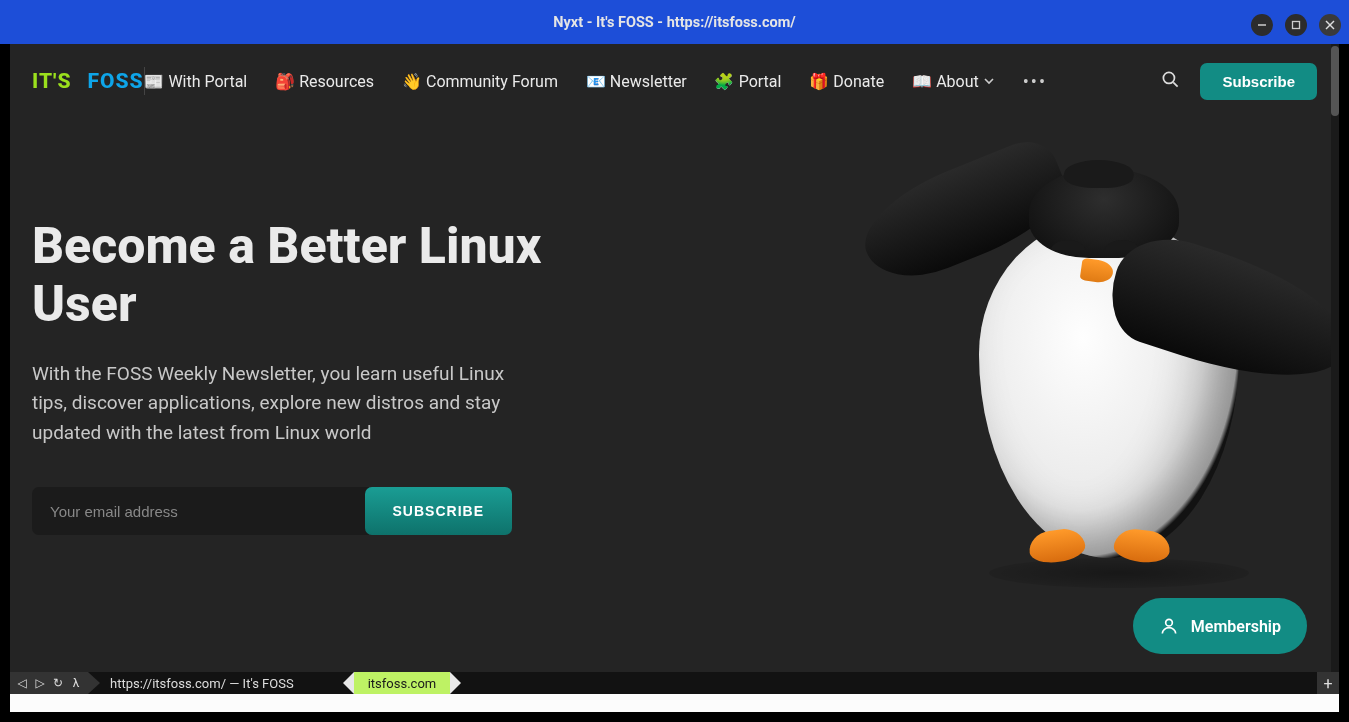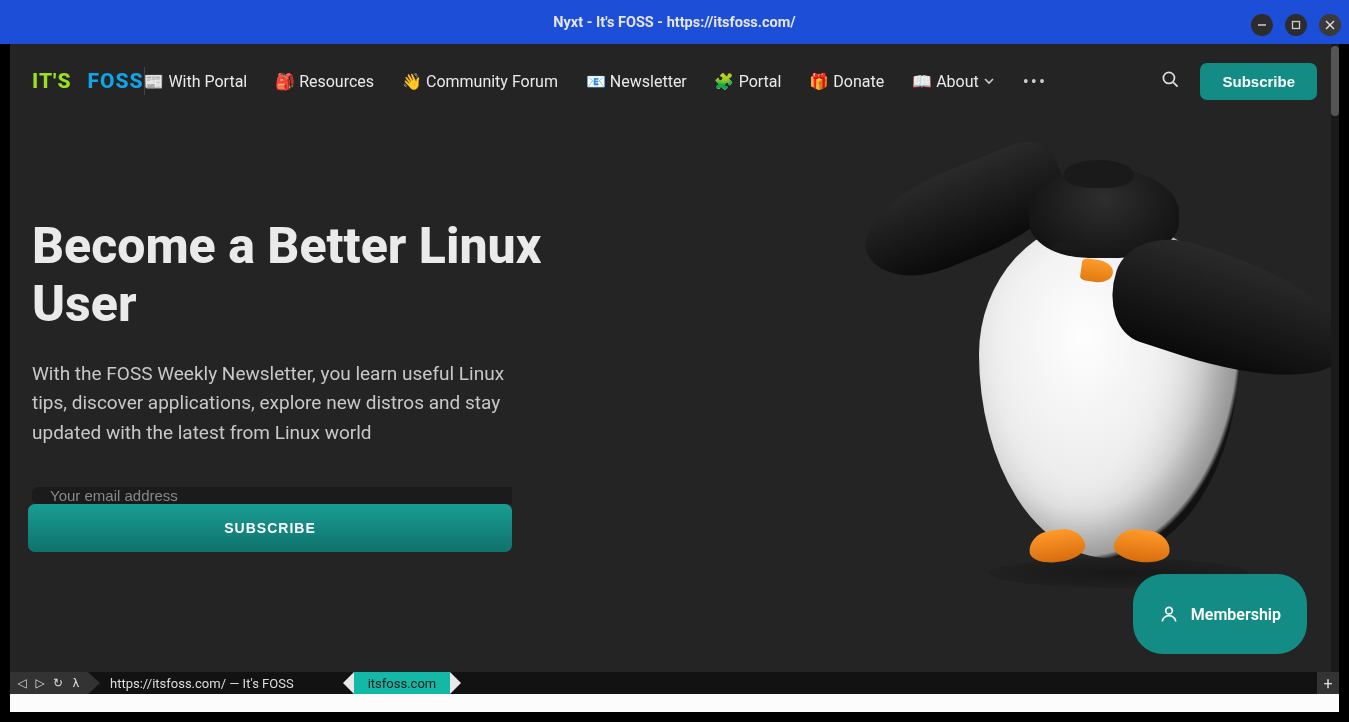--- a/index.html
+++ b/index.html
@@ -147,21 +147,20 @@
   font-size: 19px;
   color: #c8c8c8;
   line-height: 1.55;
   margin-top: 26px;
   max-width: 480px;
 }
 .email-row {
   display: flex;
   margin-top: 40px;
   max-width: 480px;
-  flex-direction: column;
 }
 .email-input {
   flex: 1;
   background: #1b1b1b;
   border: none;
   border-radius: 7px 0 0 7px;
   padding: 0 18px;
   color: #ccc;
   font-size: 15px;
   height: 48px;
@@ -187,21 +186,21 @@
   width: 500px;
   height: 520px;
 }
 .membership-pill {
   position: absolute;
   right: 32px;
   bottom: 18px;
   background: #128c84;
   color: #fff;
   border-radius: 30px;
-  padding: 30px 26px;
+  padding: 18px 26px;
   display: flex;
   align-items: center;
   gap: 12px;
   font-size: 16px;
   font-weight: 600;
   cursor: pointer;
 }
 .membership-pill svg { width: 20px; height: 20px; }
 
 .statusbar {
@@ -235,21 +234,21 @@
   width: 0; height: 0;
   border-top: 11px solid transparent;
   border-bottom: 11px solid transparent;
   border-left: 12px solid #333;
 }
 .sb-url {
   padding: 0 10px;
 }
 .sb-spacer { flex: 1; }
 .sb-tab {
-  background: #14b8a6;
+  background: #bef264;
   color: #1a1a1a;
   height: 100%;
   display: flex;
   align-items: center;
   padding: 0 14px;
   margin-left: 50px;
   position: relative;
 }
 .sb-tab::before {
   content: "";

